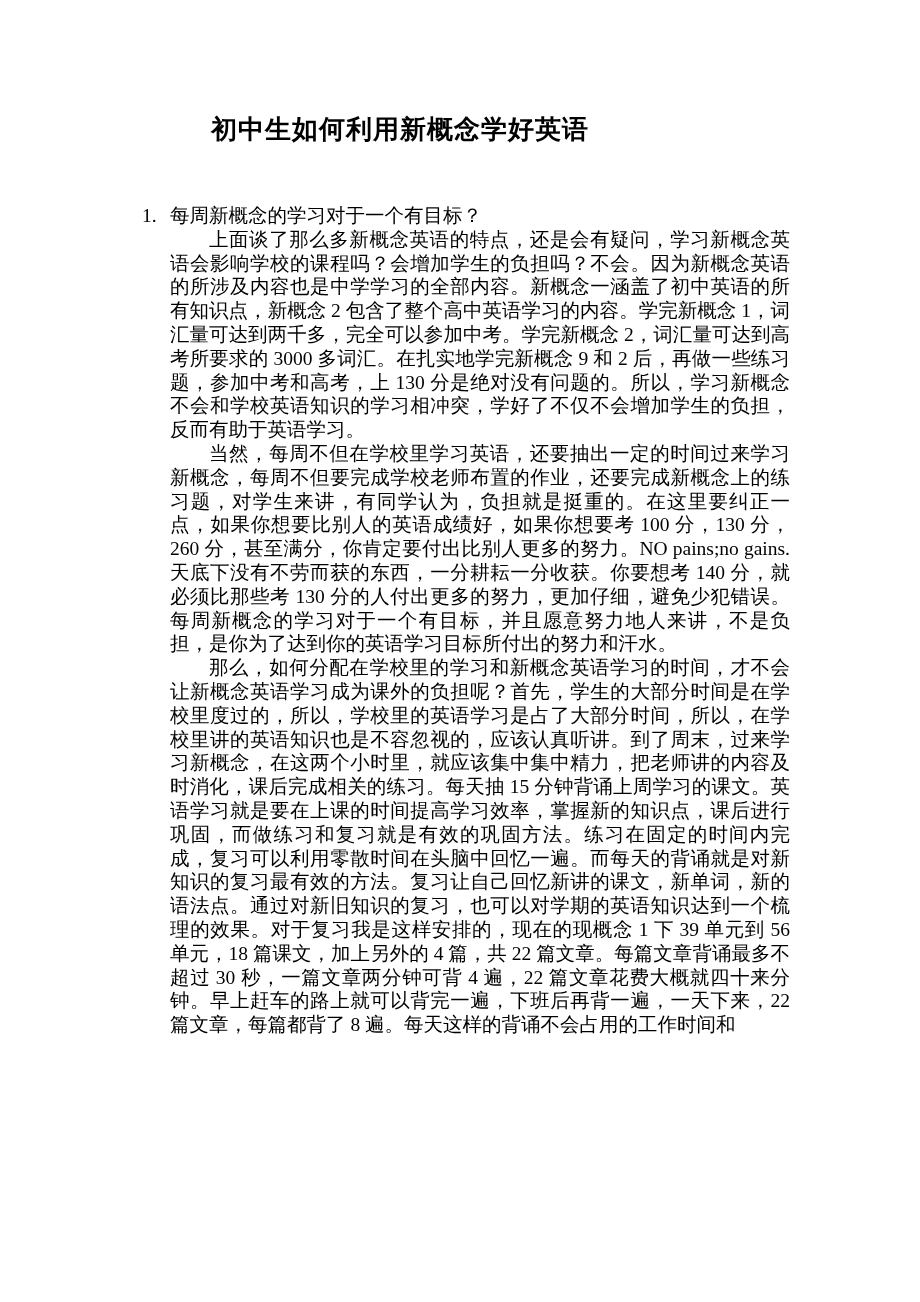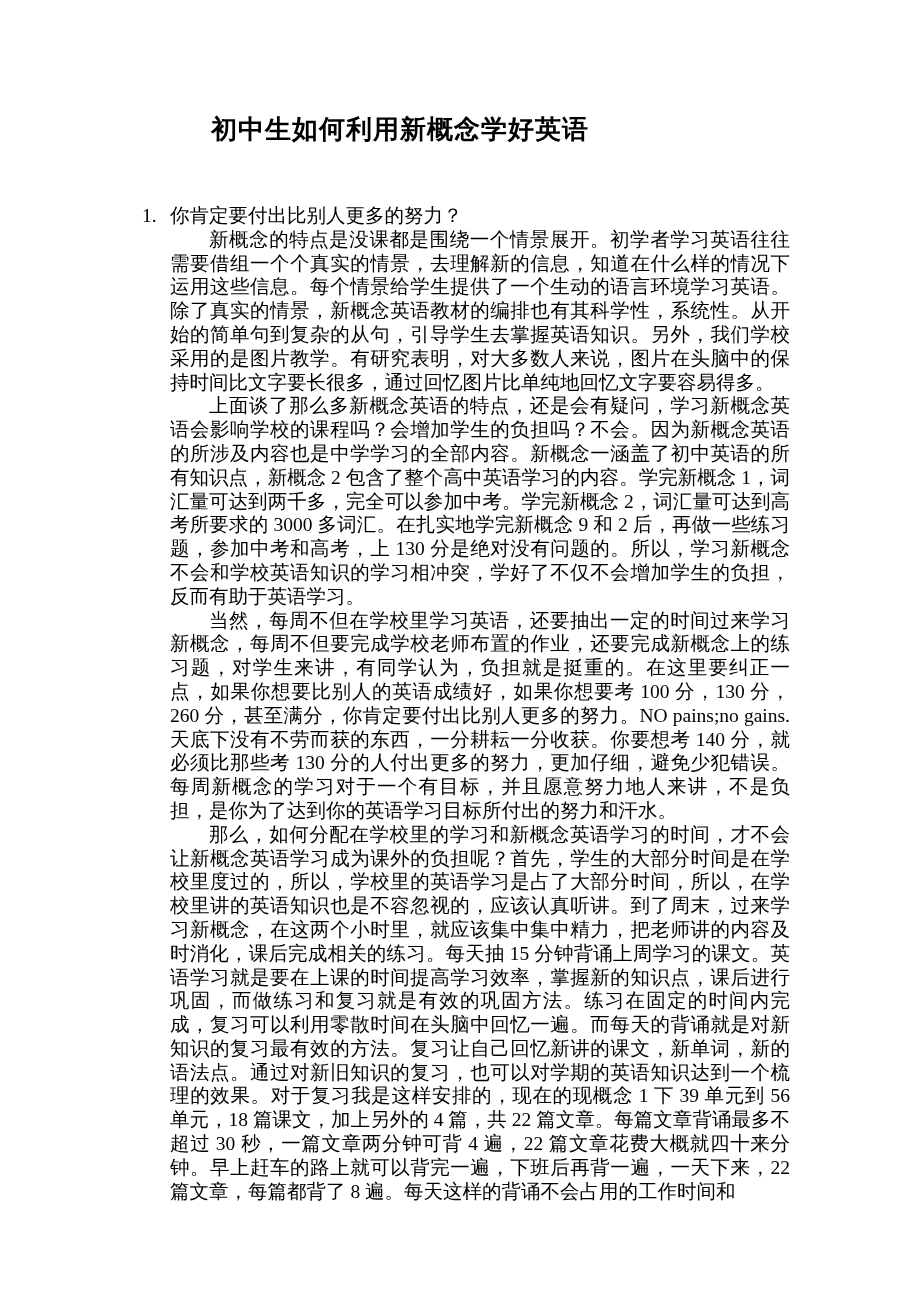--- a/index.html
+++ b/index.html
@@ -56,25 +56,24 @@
 <body>
 
 <div class="page">
 
   <h1 class="doc-title">初中生如何利用新概念学好英语</h1>
 
   <div class="content">
 
     <div class="question-line">
       <span class="list-num">1.</span>
-      <span class="question-text">你肯定要付出比别人更多的努力？</span>
+      <span class="question-text">每周新概念的学习对于一个有目标？</span>
     </div>
 
     <div class="paragraphs">
-      <p>新概念的特点是没课都是围绕一个情景展开。初学者学习英语往往需要借组一个个真实的情景，去理解新的信息，知道在什么样的情况下运用这些信息。每个情景给学生提供了一个生动的语言环境学习英语。除了真实的情景，新概念英语教材的编排也有其科学性，系统性。从开始的简单句到复杂的从句，引导学生去掌握英语知识。另外，我们学校采用的是图片教学。有研究表明，对大多数人来说，图片在头脑中的保持时间比文字要长很多，通过回忆图片比单纯地回忆文字要容易得多。</p>
       <p>上面谈了那么多新概念英语的特点，还是会有疑问，学习新概念英语会影响学校的课程吗？会增加学生的负担吗？不会。因为新概念英语的所涉及内容也是中学学习的全部内容。新概念一涵盖了初中英语的所有知识点，新概念 2 包含了整个高中英语学习的内容。学完新概念 1，词汇量可达到两千多，完全可以参加中考。学完新概念 2，词汇量可达到高考所要求的 3000 多词汇。在扎实地学完新概念 9 和 2 后，再做一些练习题，参加中考和高考，上 130 分是绝对没有问题的。所以，学习新概念不会和学校英语知识的学习相冲突，学好了不仅不会增加学生的负担，反而有助于英语学习。</p>
       <p>当然，每周不但在学校里学习英语，还要抽出一定的时间过来学习新概念，每周不但要完成学校老师布置的作业，还要完成新概念上的练习题，对学生来讲，有同学认为，负担就是挺重的。在这里要纠正一点，如果你想要比别人的英语成绩好，如果你想要考 100 分，130 分，260 分，甚至满分，你肯定要付出比别人更多的努力。NO pains;no gains.天底下没有不劳而获的东西，一分耕耘一分收获。你要想考 140 分，就必须比那些考 130 分的人付出更多的努力，更加仔细，避免少犯错误。每周新概念的学习对于一个有目标，并且愿意努力地人来讲，不是负担，是你为了达到你的英语学习目标所付出的努力和汗水。</p>
       <p>那么，如何分配在学校里的学习和新概念英语学习的时间，才不会让新概念英语学习成为课外的负担呢？首先，学生的大部分时间是在学校里度过的，所以，学校里的英语学习是占了大部分时间，所以，在学校里讲的英语知识也是不容忽视的，应该认真听讲。到了周末，过来学习新概念，在这两个小时里，就应该集中集中精力，把老师讲的内容及时消化，课后完成相关的练习。每天抽 15 分钟背诵上周学习的课文。英语学习就是要在上课的时间提高学习效率，掌握新的知识点，课后进行巩固，而做练习和复习就是有效的巩固方法。练习在固定的时间内完成，复习可以利用零散时间在头脑中回忆一遍。而每天的背诵就是对新知识的复习最有效的方法。复习让自己回忆新讲的课文，新单词，新的语法点。通过对新旧知识的复习，也可以对学期的英语知识达到一个梳理的效果。对于复习我是这样安排的，现在的现概念 1 下 39 单元到 56 单元，18 篇课文，加上另外的 4 篇，共 22 篇文章。每篇文章背诵最多不超过 30 秒，一篇文章两分钟可背 4 遍，22 篇文章花费大概就四十来分钟。早上赶车的路上就可以背完一遍，下班后再背一遍，一天下来，22 篇文章，每篇都背了 8 遍。每天这样的背诵不会占用的工作时间和</p>
     </div>
 
   </div>
 
 </div>
 
 </body></html>

